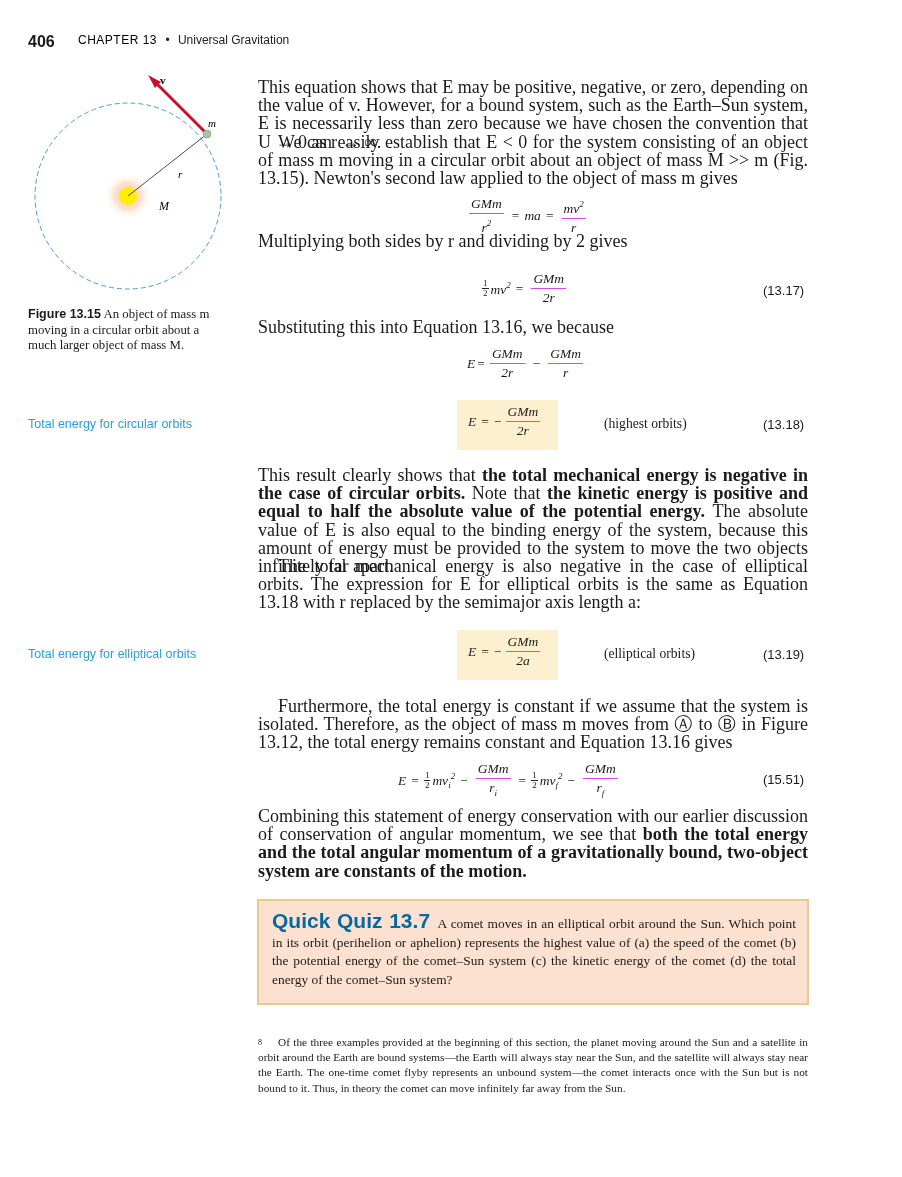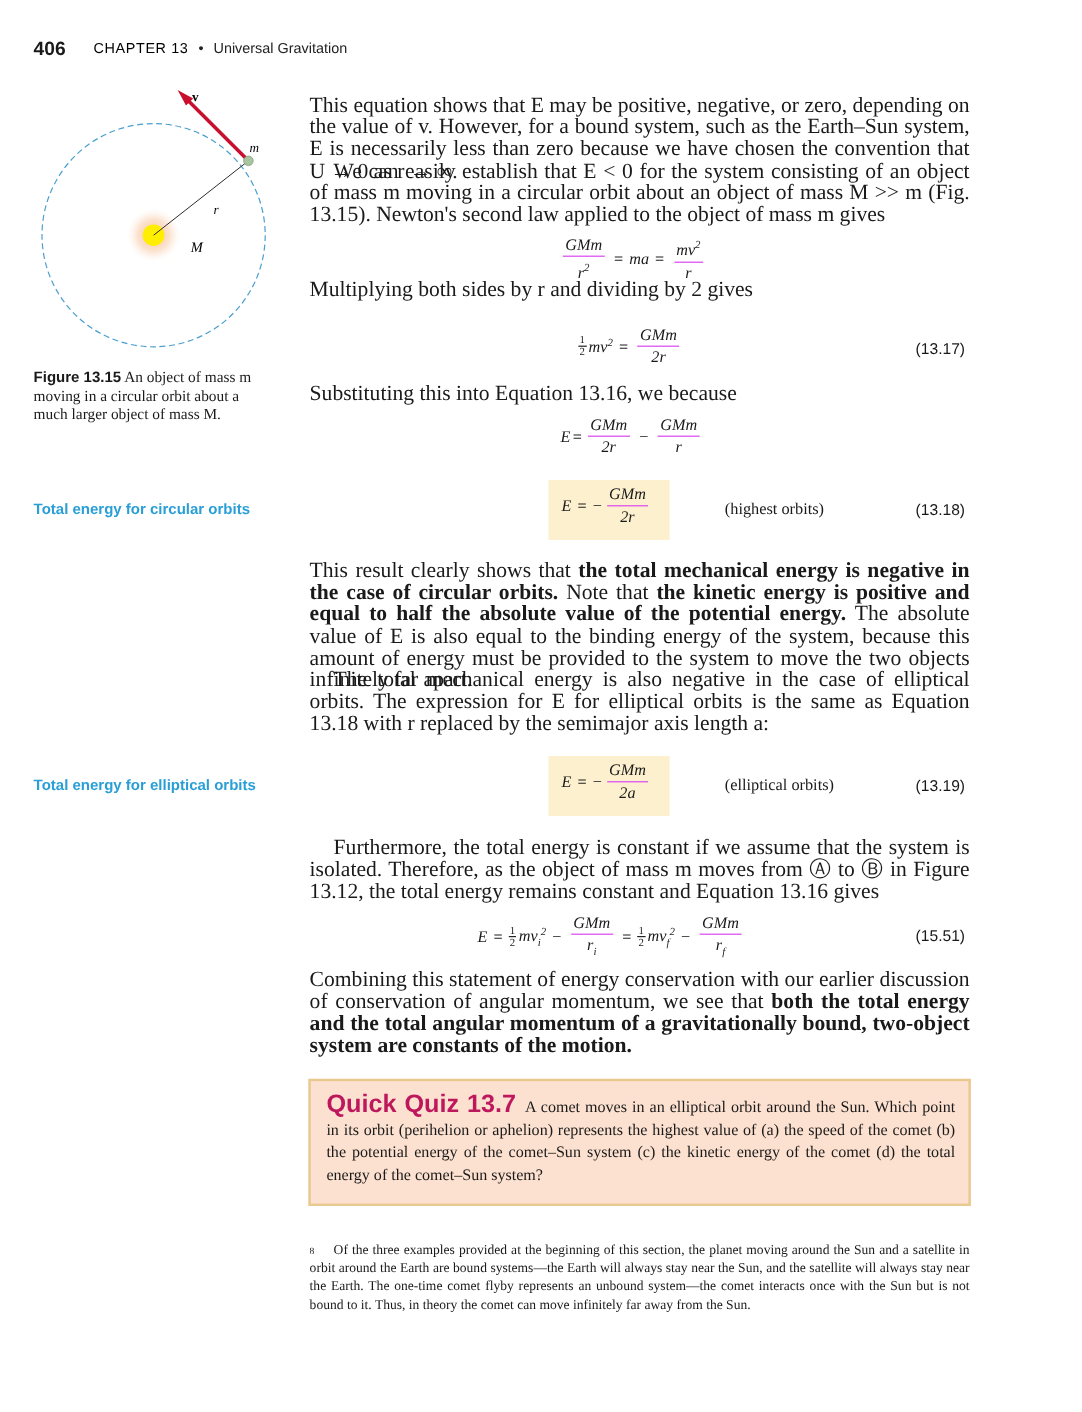--- a/index.html
+++ b/index.html
@@ -7,35 +7,35 @@
          font-family:"Liberation Serif","DejaVu Serif",serif; }
   .abs { position:absolute; }
   .hdr-page { left:28px; top:33px; font-family:"Liberation Sans",sans-serif; font-weight:bold; font-size:16px; }
   .hdr-chap { left:78px; top:33px; font-family:"Liberation Sans",sans-serif; font-size:12px; color:#222; }
   .hdr-chap .ch { font-family:"Liberation Sans Narrow","Liberation Sans",sans-serif; color:#000000; letter-spacing:0.5px; font-stretch:condensed; }
   .txt { font-size:18px; line-height:18.2px; text-align:justify; }
   .para { position:absolute; left:258px; width:550px; }
   .indent { text-indent:20px; }
   .caption { left:28px; top:295px; width:200px; font-size:12.8px; line-height:15.5px;margin-top:12px; }
   .caption .fl { font-family:"Liberation Sans",sans-serif; font-weight:bold; font-size:12.5px; }
-  .margin-label { font-family:"Liberation Sans",sans-serif; font-weight:bold; font-size:12.5px; color:#2a9fd6; left:28px; }
+  .margin-label { font-family:"Liberation Sans",sans-serif; font-weight:normal; font-size:12.5px; color:#2a9fd6; left:28px; }
   .eq { position:absolute; font-style:italic; font-size:13.5px; display:flex; align-items:center; white-space:nowrap; }
   .frac { display:inline-flex; flex-direction:column; align-items:center; margin:0 3px; vertical-align:middle; }
   .frac .n { padding:0 2px 1px; border-bottom:1px solid #d946ef; line-height:16px; }
   .frac .d { padding-top:1px; line-height:16px; }
   .half { display:inline-flex; flex-direction:column; align-items:center; font-size:9px; font-style:normal; line-height:9px; margin-right:2px; }
   .half .n { border-bottom:0.8px solid #222; padding:0 1px; }
   .op { font-style:normal; margin:0 5px; }
   sup, sub { font-size:9px; }
   .eqnum { position:absolute; left:763px; font-family:"Liberation Sans",sans-serif; font-size:13px; }
   .eqnote { position:absolute; left:604px; font-size:13.6px; }
   .hl { position:absolute; background:#fdf0cf; }
   .quiz { position:absolute; left:257px; top:899px; width:548px; height:102px; background:#fde1d0; border:2px solid #e8c98f; }
   .quiz-inner { position:absolute; left:13px; top:11px; width:524px; font-size:13.4px; line-height:18.5px; text-align:justify; }
-  .quiz-title { font-family:"Liberation Sans",sans-serif; font-weight:bold; font-size:21px; color:#be185d; margin-right:4px; }
+  .quiz-title { font-family:"Liberation Sans",sans-serif; font-weight:bold; font-size:21px; color:#0369a1; margin-right:4px; }
   .fn { position:absolute; left:258px; top:1035px; width:550px; font-size:11.3px; line-height:15.2px; text-align:justify; }
   .fn .mk { font-size:8px; vertical-align:top; margin-right:16px; }
   b { font-weight:bold; }
 </style>
 </head>
 <body>
 
 <div class="abs hdr-page">406</div>
 <div class="abs hdr-chap">
   <span class="ch">CHAPTER 13</span>

